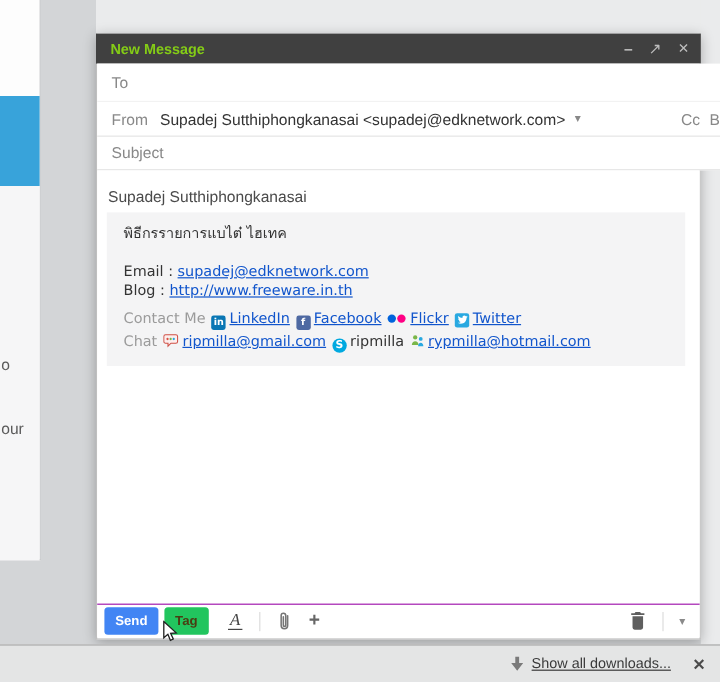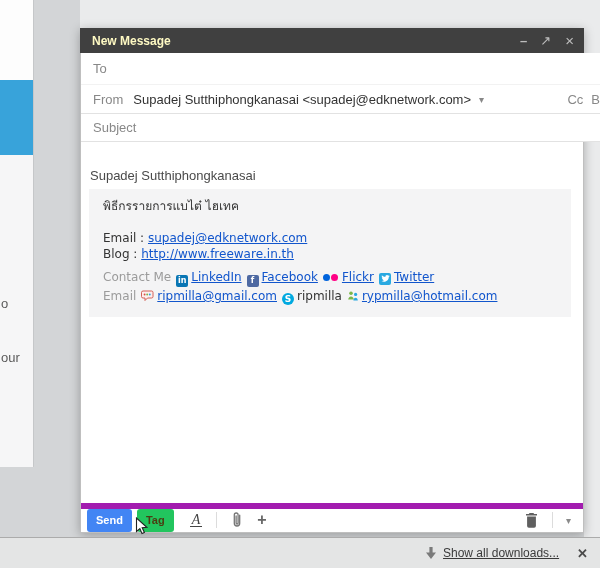--- a/index.html
+++ b/index.html
@@ -24,36 +24,36 @@
   
   .compose {
     position:absolute; left:80px; top:28px; width:504px; height:505px;
     background:#fff; border:1px solid #bfbfbf; border-top:none;
     box-shadow:0 2px 10px rgba(0,0,0,.28);
   }
   .titlebar {
     position:absolute; left:-1px; top:0; width:504px; height:25px; background:#404040;
     display:flex; align-items:center; padding:0 10px 0 12px;
   }
-  .titlebar .title { color:#fef9c3; font-size:12px; font-weight:bold; flex:1; }
+  .titlebar .title { color:#84cc16; font-size:12px; font-weight:bold; flex:1; }
   .win-ico { color:#bdbdbd; font-size:13px; margin-left:14px; cursor:default; line-height:25px; }
   .win-ico.min { font-weight:bold; letter-spacing:-1px; }
   .row { position:absolute; left:0; width:544px; display:flex; align-items:center; background:#fff; font-size:13px; }
   .row-to      { top:25px;  height:32px; border-bottom:1px solid #f2f2f2; padding:0 12px; }
   .row-from    { top:57px;  height:29px; border-bottom:1px solid #e2e2e2; padding:0 12px; }
   .row-subject { top:86px;  height:28px; border-bottom:1px solid #e2e2e2; padding:0 12px; }
   .lbl { color:#888; }
   .from-value { color:#333; margin-left:10px; }
   .from-caret { color:#888; font-size:10px; margin-left:8px; }
   .ccbcc { margin-left:auto; color:#888; }
   .ccbcc span { margin-left:8px; }
 
   
   .msgbody { position:absolute; left:0; top:114px; width:502px; height:361px; background:#fff; padding:14px 8px 0 8px; }
-  .sender-name { margin-top:12px; margin-left:1px; color:#4a4a4a; font-size:13px; }
+  .sender-name { margin-top:0; margin-left:1px; color:#4a4a4a; font-size:13px; }
   .sigblock {
     margin-top:6px; width:482px; background:#f4f4f5; padding:9px 12px 9px 14px;
     font-family:"DejaVu Sans", sans-serif; font-size:12px; color:#333;
   }
   .sig-line { line-height:16px; }
   .sig-tagline { margin-bottom:16px; }
   .sig-contact { margin-top:6px; line-height:19px; }
   .sig-chat { line-height:19px; }
   .greylbl { color:#9b9b9b; }
   a.siglink { color:#1155cc; text-decoration:underline; }
@@ -66,21 +66,21 @@
   .flickr-dots { width:16px; height:12px; position:relative; }
   .flickr-dots i { position:absolute; top:3px; width:7px; height:7px; border-radius:50%; }
   .flickr-dots .fd-b { left:0; background:#0063dc; }
   .flickr-dots .fd-p { left:8px; background:#ff0084; }
   .skype-c { width:12px; height:12px; border-radius:50%; background:#00a9e0; color:#fff;
              font-weight:bold; font-size:9px; line-height:12px; text-align:center; }
 
   
   .toolbar {
     position:absolute; left:0; top:475px; width:502px; height:28px; background:#fff;
-    border-top:6px solid #a21caf; display:flex; align-items:center; padding:0 12px 0 6px;
+    border-top:1px solid #a21caf; display:flex; align-items:center; padding:0 12px 0 6px;
   }
   .btn { height:23px; border-radius:3px; font-size:11px; font-weight:bold; border:none;
          padding:0 9px; cursor:pointer; font-family:"Liberation Sans", sans-serif; }
   .btn-send { background:#4285f4; color:#fff; }
   .btn-tag  { background:#22c55e; color:#4a3d12; margin-left:5px; }
   .fmt-a { margin-left:16px; font-family:"Liberation Serif", serif; font-style:italic; font-size:14px;
            color:#444; border-bottom:1.5px solid #444; line-height:13px; padding:0 2px; cursor:pointer; }
   .tb-div { width:1px; height:16px; background:#dcdcdc; margin-left:14px; }
   .tb-ico { margin-left:14px; cursor:pointer; display:inline-flex; align-items:center; }
   .tb-plus { color:#666; font-size:16px; font-weight:bold; margin-left:14px; cursor:pointer; }
@@ -154,21 +154,21 @@
           <a class="siglink" href="#">http://www.freeware.in.th</a>
         </div>
 
         <div class="sig-contact">
           <span class="greylbl">Contact Me</span><span class="sicon sq sq-li">in</span><a class="siglink" href="#">LinkedIn</a><span class="sicon sq sq-fb">f</span><a class="siglink" href="#">Facebook</a><span class="sicon flickr-dots"><i class="fd-b"></i><i class="fd-p"></i></span><a class="siglink" href="#">Flickr</a><span class="sicon sq sq-tw"><svg width="9" height="9" viewBox="0 0 12 12">
                 <path fill="#fff" d="M11.3 2.3c-.4.2-.8.3-1.2.4.5-.3.8-.7 1-1.2-.5.3-1 .4-1.5.5C9.2 1.6 8.6 1.3 8 1.3 6.8 1.3 5.8 2.3 5.8 3.5c0 .2 0 .4.1.5C4 3.9 2.4 3.1 1.3 1.8c-.2.4-.3.7-.3 1.2 0 .8.4 1.5 1 1.9-.4 0-.7-.1-1-.3 0 1.1.8 2 1.8 2.2-.2.1-.4.1-.6.1-.1 0-.3 0-.4-.1.3.9 1.1 1.6 2.1 1.6-.8.6-1.7 1-2.8 1H.6c1 .6 2.2 1 3.4 1 4.1 0 6.4-3.4 6.4-6.4v-.3c.5-.3.9-.7 1.2-1.2z"></path>
               </svg></span><a class="siglink" href="#">Twitter</a>
         </div>
 
         <div class="sig-chat">
-          <span class="greylbl">Email</span><span class="sicon"><svg width="13" height="12" viewBox="0 0 13 12">
+          <span class="greylbl">Chat</span><span class="sicon"><svg width="13" height="12" viewBox="0 0 13 12">
                 <path d="M2 1h8.5A1.5 1.5 0 0 1 12 2.5v4A1.5 1.5 0 0 1 10.5 8H6.5L4 10.5V8H2A1.5 1.5 0 0 1 .5 6.5v-4A1.5 1.5 0 0 1 2 1z" fill="#fdeeee" stroke="#cf5046" stroke-width=".9"></path>
                 <circle cx="3.6" cy="4.5" r=".95" fill="#d94f42"></circle>
                 <circle cx="6.2" cy="4.5" r=".95" fill="#7ab648"></circle>
                 <circle cx="8.8" cy="4.5" r=".95" fill="#28a8e0"></circle>
               </svg></span><a class="siglink" href="#">ripmilla@gmail.com</a><span class="sicon skype-c">S</span><span>ripmilla</span><span class="sicon"><svg width="12" height="12" viewBox="0 0 12 12">
                 <circle cx="4" cy="3.2" r="1.8" fill="#7ab648"></circle>
                 <path d="M1.2 9.6c0-1.9 1.3-3.2 2.8-3.2s2.8 1.3 2.8 3.2z" fill="#7ab648"></path>
                 <circle cx="8.6" cy="4.4" r="1.6" fill="#28a8e0"></circle>
                 <path d="M6.4 10.5c0-1.7 1-2.8 2.2-2.8s2.2 1.1 2.2 2.8z" fill="#28a8e0"></path>
               </svg></span><a class="siglink" href="#">rypmilla@hotmail.com</a>

